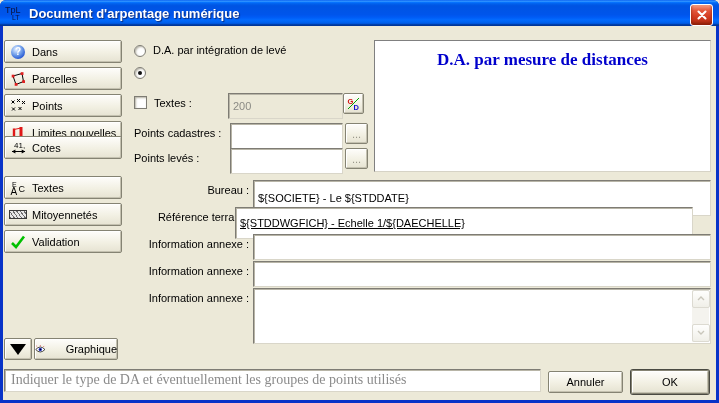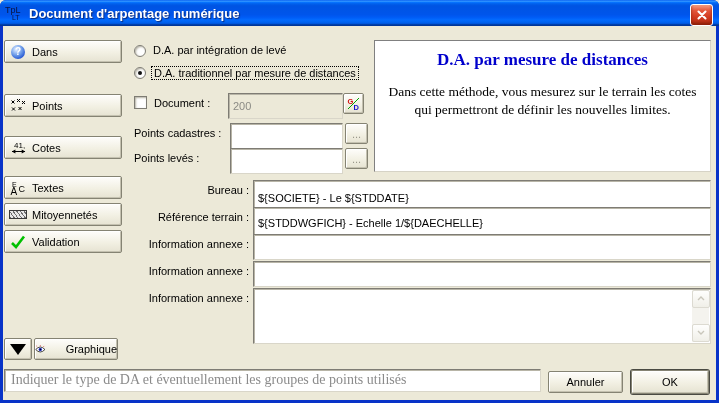--- a/index.html
+++ b/index.html
@@ -75,32 +75,54 @@
   </div>
 
   <div class="content">
 
     <div class="btn3d side-btn" style="top:14px">
       <span class="icon16">
         <span style="width:14px;height:14px;border-radius:50%;background:radial-gradient(circle at 38% 32%,#CFE2FF 8%,#6C9BE8 45%,#1E4FD0 80%,#10308F);color:#fff;font-weight:bold;font-size:10px;line-height:14px;text-align:center;display:block;">?</span>
       </span>
       <span>Dans</span>
     </div>
+    <div class="btn3d side-btn" style="top:41px">
+      <span class="icon16">
+        <svg width="16" height="16" viewBox="0 0 16 16">
+          <polygon points="3,5 12,2.5 13.5,10.5 6,13.5" fill="none" stroke="#000" stroke-width="1"></polygon>
+          <rect x="1.7" y="3.7" width="2.8" height="2.8" fill="#E02020"></rect>
+          <rect x="10.7" y="1.2" width="2.8" height="2.8" fill="#E02020"></rect>
+          <rect x="12.2" y="9.2" width="2.8" height="2.8" fill="#E02020"></rect>
+          <rect x="4.7" y="12" width="2.8" height="2.8" fill="#E02020"></rect>
+        </svg>
+      </span>
+      <span>Parcelles</span>
+    </div>
     <div class="btn3d side-btn" style="top:68px">
       <span class="icon16">
         <svg width="16" height="16" viewBox="0 0 16 16" stroke="#000" stroke-width="1">
           <path d="M1.5,2.5 l3,3 m0,-3 l-3,3"></path>
           <path d="M7,1 l3,3 m0,-3 l-3,3"></path>
           <path d="M12,3 l3,3 m0,-3 l-3,3"></path>
           <path d="M2,9.5 l3,3 m0,-3 l-3,3"></path>
           <path d="M8.5,9 l3,3 m0,-3 l-3,3"></path>
         </svg>
       </span>
       <span>Points</span>
     </div>
+    <div class="btn3d side-btn" style="top:95px">
+      <span class="icon16">
+        <svg width="16" height="16" viewBox="0 0 16 16" stroke="#E01818">
+          <path d="M4,4.5 L11,3 M4,12.5 L11,14.5" stroke-width="1"></path>
+          <path d="M4,3.5 L4,13" stroke-width="2.4"></path>
+          <path d="M11,2 L11,15" stroke-width="3"></path>
+        </svg>
+      </span>
+      <span>Limites nouvelles</span>
+    </div>
     <div class="btn3d side-btn" style="top:110px">
       <span class="icon16">
         <svg width="17" height="15" viewBox="0 0 17 15">
           <text x="4" y="8" font-size="8" font-family="Liberation Sans" fill="#000">41,</text>
           <path d="M2,11.5 L15,11.5" stroke="#000" stroke-width="1"></path>
           <path d="M1,11.5 l4,-2.2 v4.4 z M16,11.5 l-4,-2.2 v4.4 z" fill="#000" transform="scale(0.9) translate(1,1.2)"></path>
         </svg>
       </span>
       <span>Cotes</span>
     </div>
@@ -125,51 +147,49 @@
         <svg width="16" height="16" viewBox="0 0 16 16">
           <path d="M2,9 L6,13 L14,2.5" fill="none" stroke="#00C000" stroke-width="2.6"></path>
         </svg>
       </span>
       <span>Validation</span>
     </div>
 
     <div class="radio" style="left:131px;top:19px"></div>
     <div class="lbl" style="left:150px;top:18px">D.A. par intégration de levé</div>
     <div class="radio sel" style="left:131px;top:41px"></div>
-    <div class="lbl focusrect" style="left:148px;top:40px">D.A. traditionnel par mesure de distances</div>
 
     <div class="chk" style="left:131px;top:70px"></div>
-    <div class="lbl" style="left:151px;top:71px">Document :</div>
+    <div class="lbl" style="left:151px;top:71px">Textes :</div>
     <input class="tb disabled" style="left: 225px; top: 67px; width: 115px; height: 21px;" readonly="" value="200">
     <div class="btn3d btn" style="left:340px;top:67px;width:21px;height:21px">
       <svg width="13" height="13" viewBox="0 0 13 13">
         <text x="0.5" y="6.5" font-size="7.5" font-weight="bold" fill="#D01010" font-family="Liberation Sans">G</text>
         <path d="M1,12 L12,1" stroke="#00A000" stroke-width="1"></path>
         <text x="6.5" y="12.5" font-size="7.5" font-weight="bold" fill="#1010D0" font-family="Liberation Sans">D</text>
       </svg>
     </div>
 
     <div class="lbl" style="left:131px;top:101px">Points cadastres :</div>
     <input class="tb" style="left: 227px; top: 97px; width: 113px; height: 21px;" value="">
     <div class="btn3d btn" style="left:342px;top:97px;width:23px;height:21px;color:#9A988C">...</div>
 
     <div class="lbl" style="left:131px;top:126px">Points levés :</div>
     <input class="tb" style="left: 227px; top: 122px; width: 113px; height: 21px;" value="">
     <div class="btn3d btn" style="left:342px;top:122px;width:23px;height:21px;color:#9A988C">...</div>
 
     <div class="panel">
       <div class="panel-title">D.A. par mesure de distances</div>
-      <div class="panel-body">Dans cette méthode, vous mesurez sur le terrain les cotes qui permettront de définir les nouvelles limites.</div>
     </div>
 
     <div class="rlbl" style="top:158px">Bureau :</div>
     <input class="tb" style="left: 250px; top: 154px; width: 458px; height: 36px;" value="${SOCIETE} - Le ${STDDATE}">
 
     <div class="rlbl" style="top:185px">Référence terrain :</div>
-    <input class="tb" style="left: 250px; top: 181px; width: 458px; height: 32px;" value="${STDDWGFICH} - Echelle 1/${DAECHELLE}">
+    <input class="tb" style="left: 232px; top: 181px; width: 458px; height: 32px; text-decoration: underline;" value="${STDDWGFICH} - Echelle 1/${DAECHELLE}">
 
     <div class="rlbl" style="top:212px">Information annexe :</div>
     <input class="tb" style="left: 250px; top: 208px; width: 458px; height: 20px;" value="">
 
     <div class="rlbl" style="top:239px">Information annexe :</div>
     <input class="tb" style="left: 250px; top: 235px; width: 458px; height: 20px;" value="">
 
     <div class="rlbl" style="top:266px">Information annexe :</div>
     <div class="tb multiline">
       <div class="sbar">

